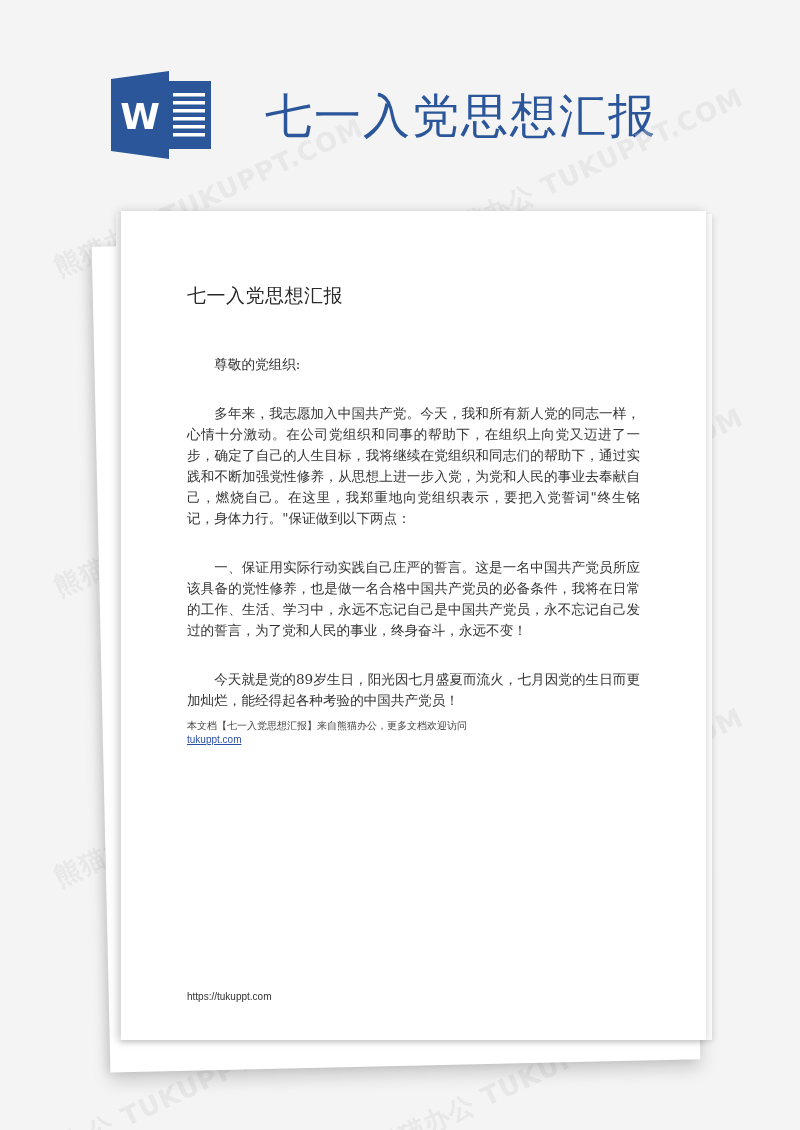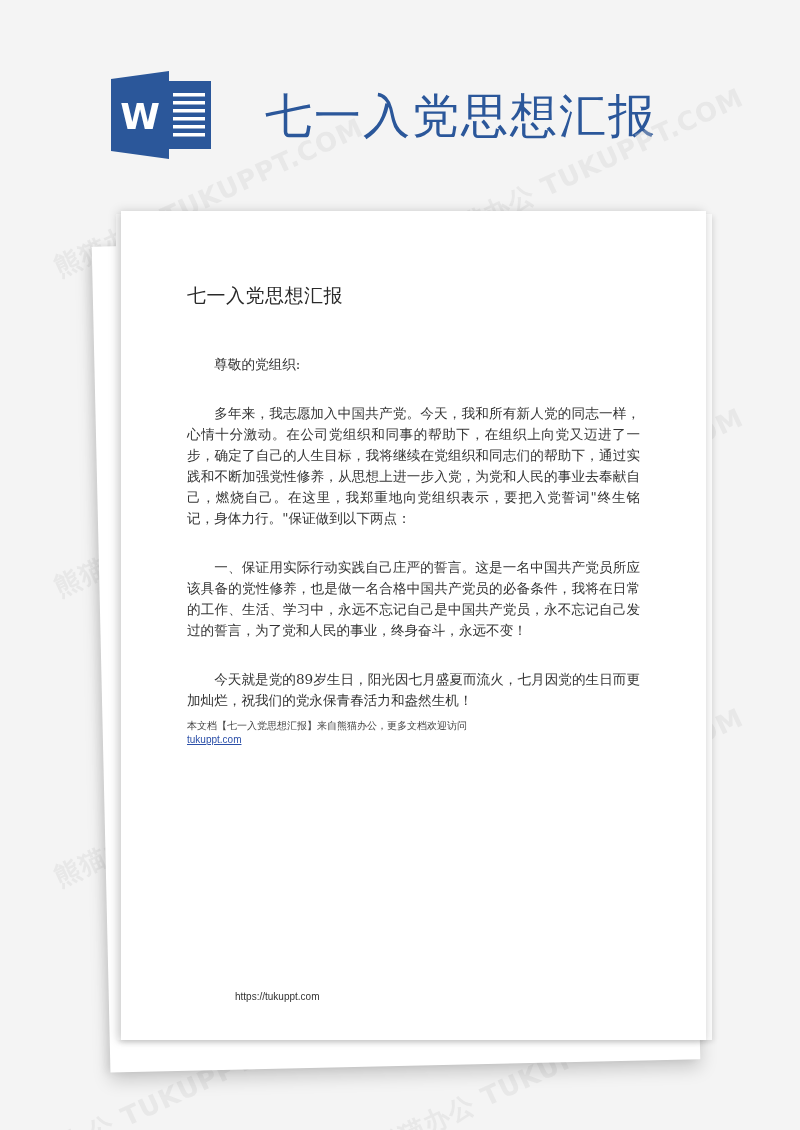--- a/index.html
+++ b/index.html
@@ -48,21 +48,21 @@
     .source-note {
       position: absolute; left: 66px; top: 508px;
       font-size: 10px; line-height: 14px; color: #444; white-space: nowrap;
     }
     .source-link {
       display: block; color: #2b4fa8; text-decoration: underline;
       font-family: "Liberation Sans", sans-serif; font-size: 10px;
     }
     .footer-url {
       position: absolute; left: 66px; top: 780px;
-      font-family: "Liberation Sans", sans-serif; font-size: 10px; color: #333; margin-left: 48px;
+      font-family: "Liberation Sans", sans-serif; font-size: 10px; color: #333;
     }
     .watermark {
       position: absolute; font-family: "DejaVu Sans", sans-serif;
       font-size: 26px; font-weight: bold; color: rgba(210,210,210,0.35);
       transform: rotate(-25deg); white-space: nowrap; pointer-events: none;
       letter-spacing: 1px;
     }
   </style>
 </head>
 <body>
@@ -95,20 +95,20 @@
 
 <div class="back-page"></div>
 <div class="mid-page"></div>
 
 <div class="page">
   <div class="doc-title">七一入党思想汇报</div>
   <div class="doc-body">
     <p class="salutation">尊敬的党组织:</p>
     <p>多年来，我志愿加入中国共产党。今天，我和所有新人党的同志一样，心情十分激动。在公司党组织和同事的帮助下，在组织上向党又迈进了一步，确定了自己的人生目标，我将继续在党组织和同志们的帮助下，通过实践和不断加强党性修养，从思想上进一步入党，为党和人民的事业去奉献自己，燃烧自己。在这里，我郑重地向党组织表示，要把入党誓词"终生铭记，身体力行。"保证做到以下两点：</p>
     <p>一、保证用实际行动实践自己庄严的誓言。这是一名中国共产党员所应该具备的党性修养，也是做一名合格中国共产党员的必备条件，我将在日常的工作、生活、学习中，永远不忘记自己是中国共产党员，永不忘记自己发过的誓言，为了党和人民的事业，终身奋斗，永远不变！</p>
-    <p>今天就是党的89岁生日，阳光因七月盛夏而流火，七月因党的生日而更加灿烂，祝我们的党永保青春活力和盎然生机！</p>
+    <p>今天就是党的89岁生日，阳光因七月盛夏而流火，七月因党的生日而更加灿烂，能经得起各种考验的中国共产党员！</p>
   </div>
   <div class="source-note">
     <span>本文档【七一入党思想汇报】来自熊猫办公，更多文档欢迎访问</span>
     <a class="source-link">tukuppt.com</a>
   </div>
   <div class="footer-url">https://tukuppt.com</div>
 </div>
 
 </body></html>

